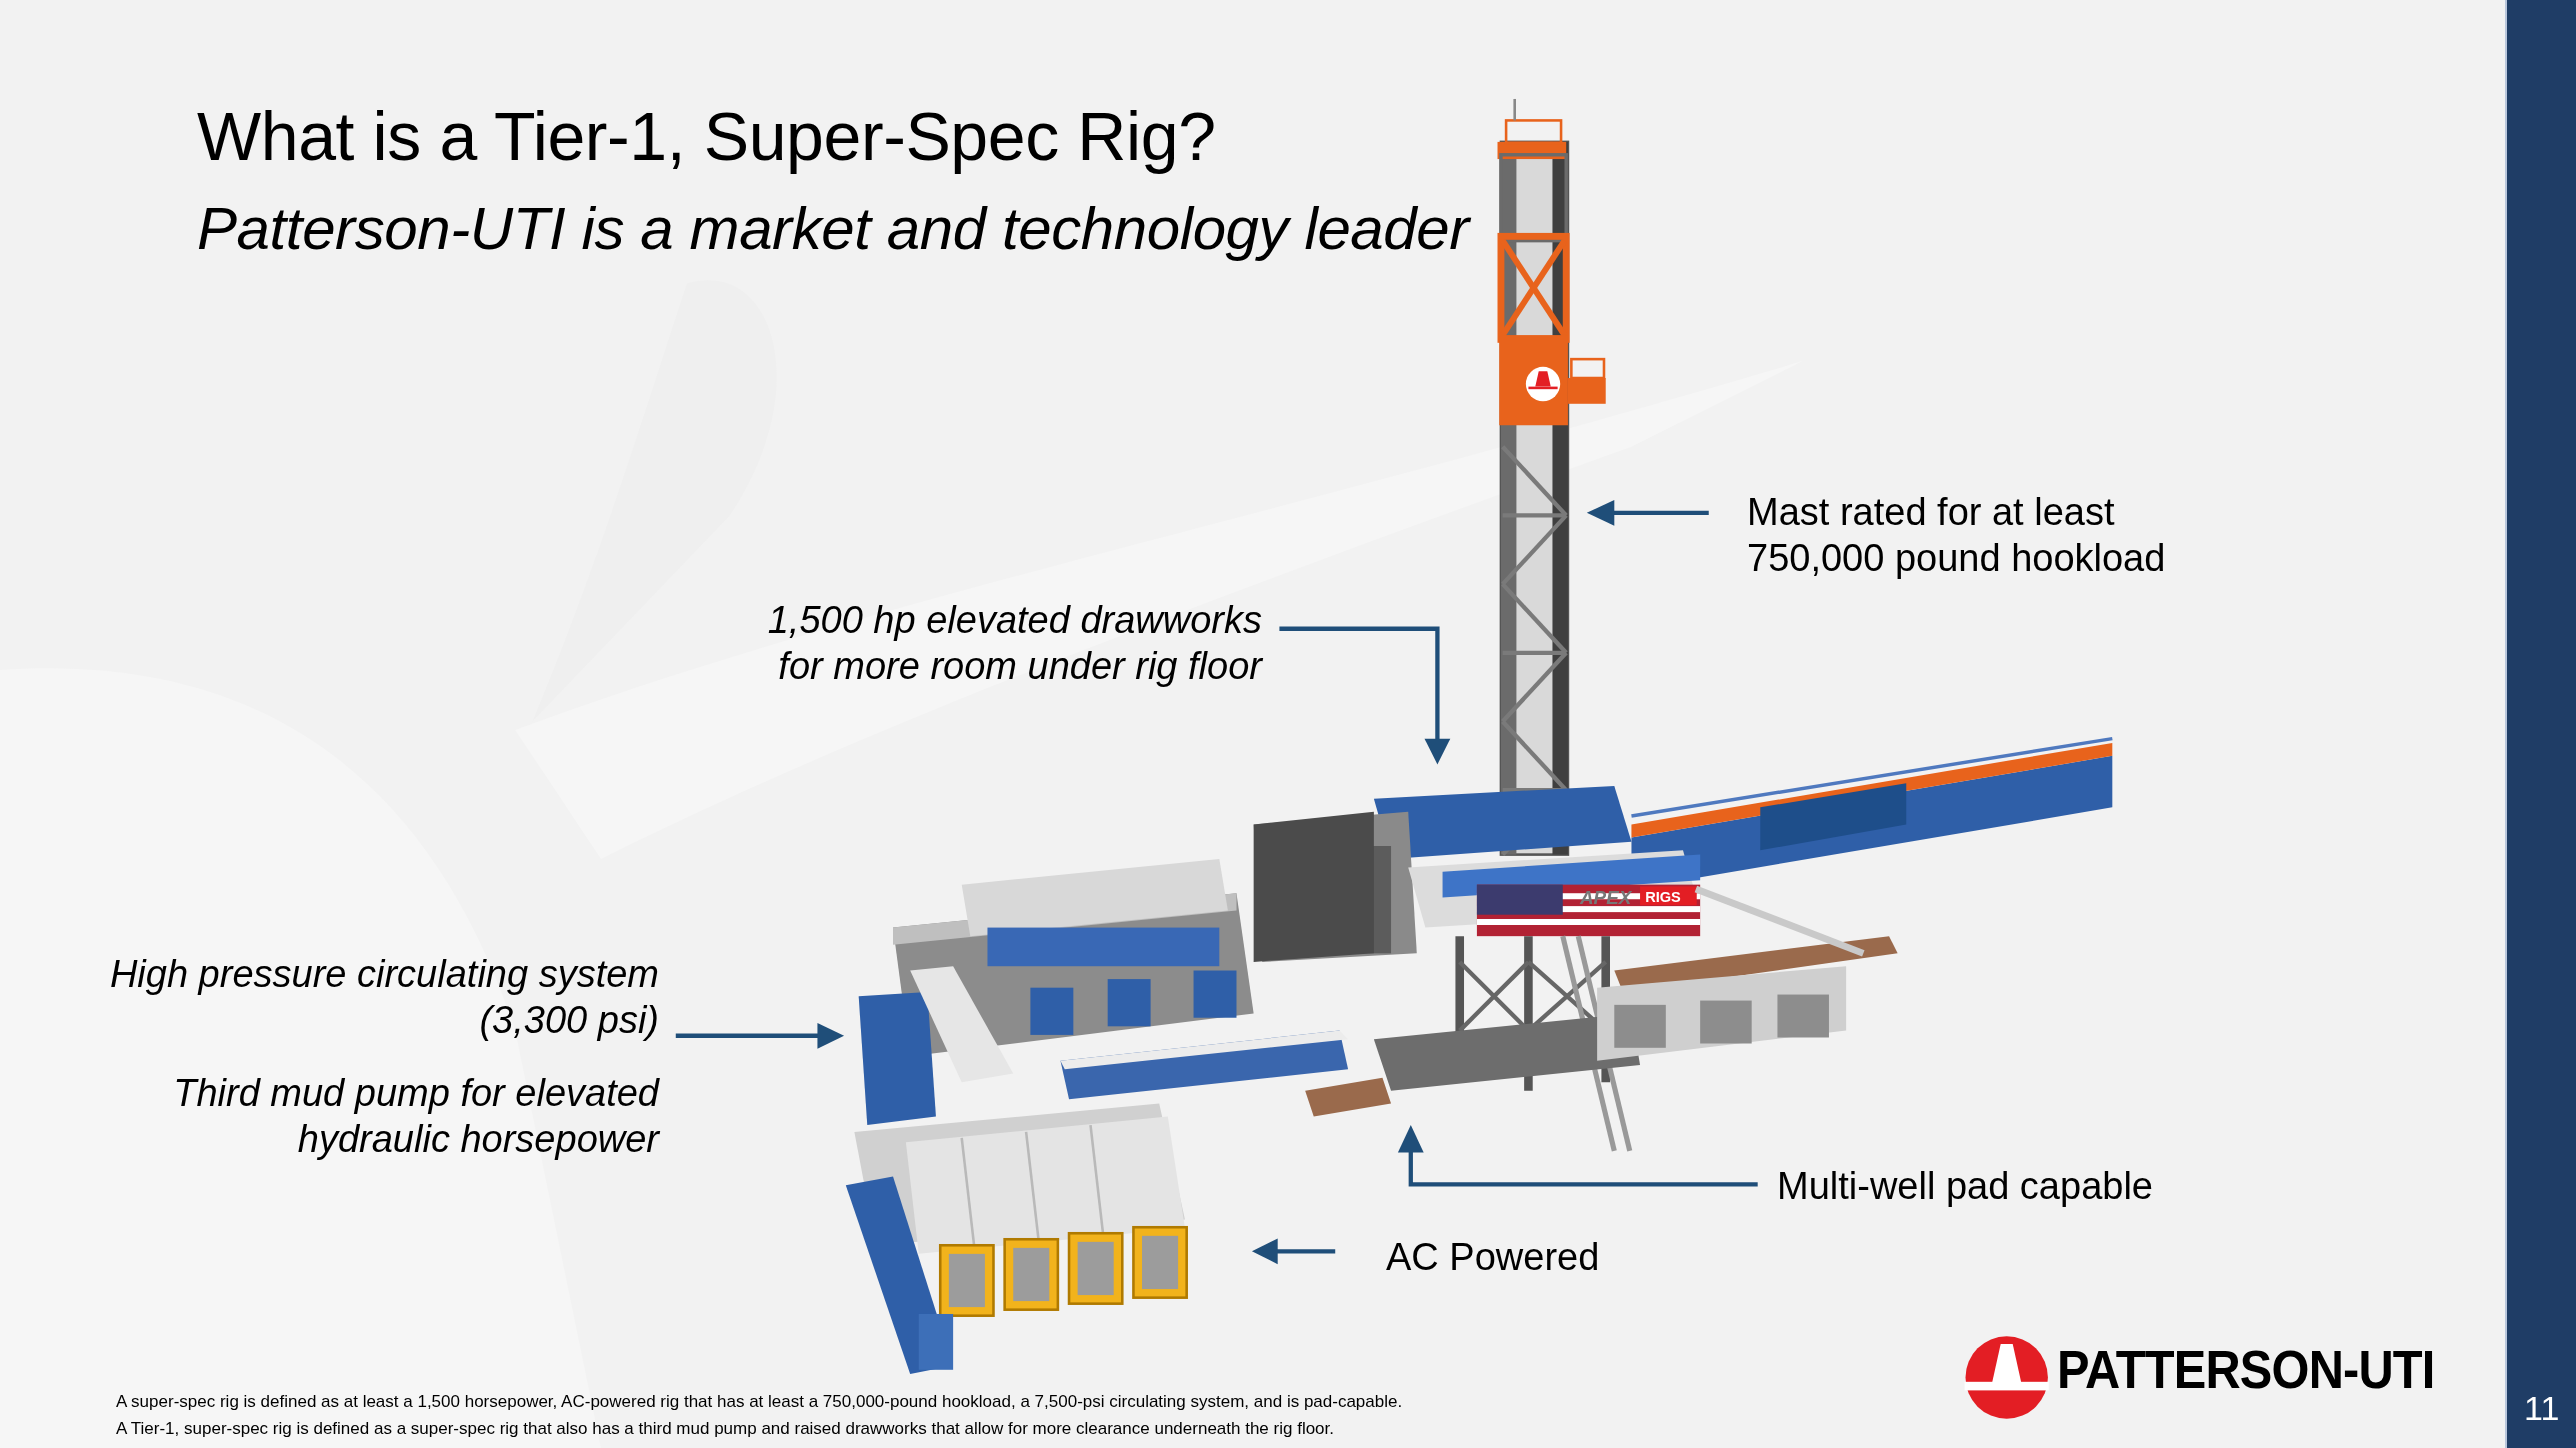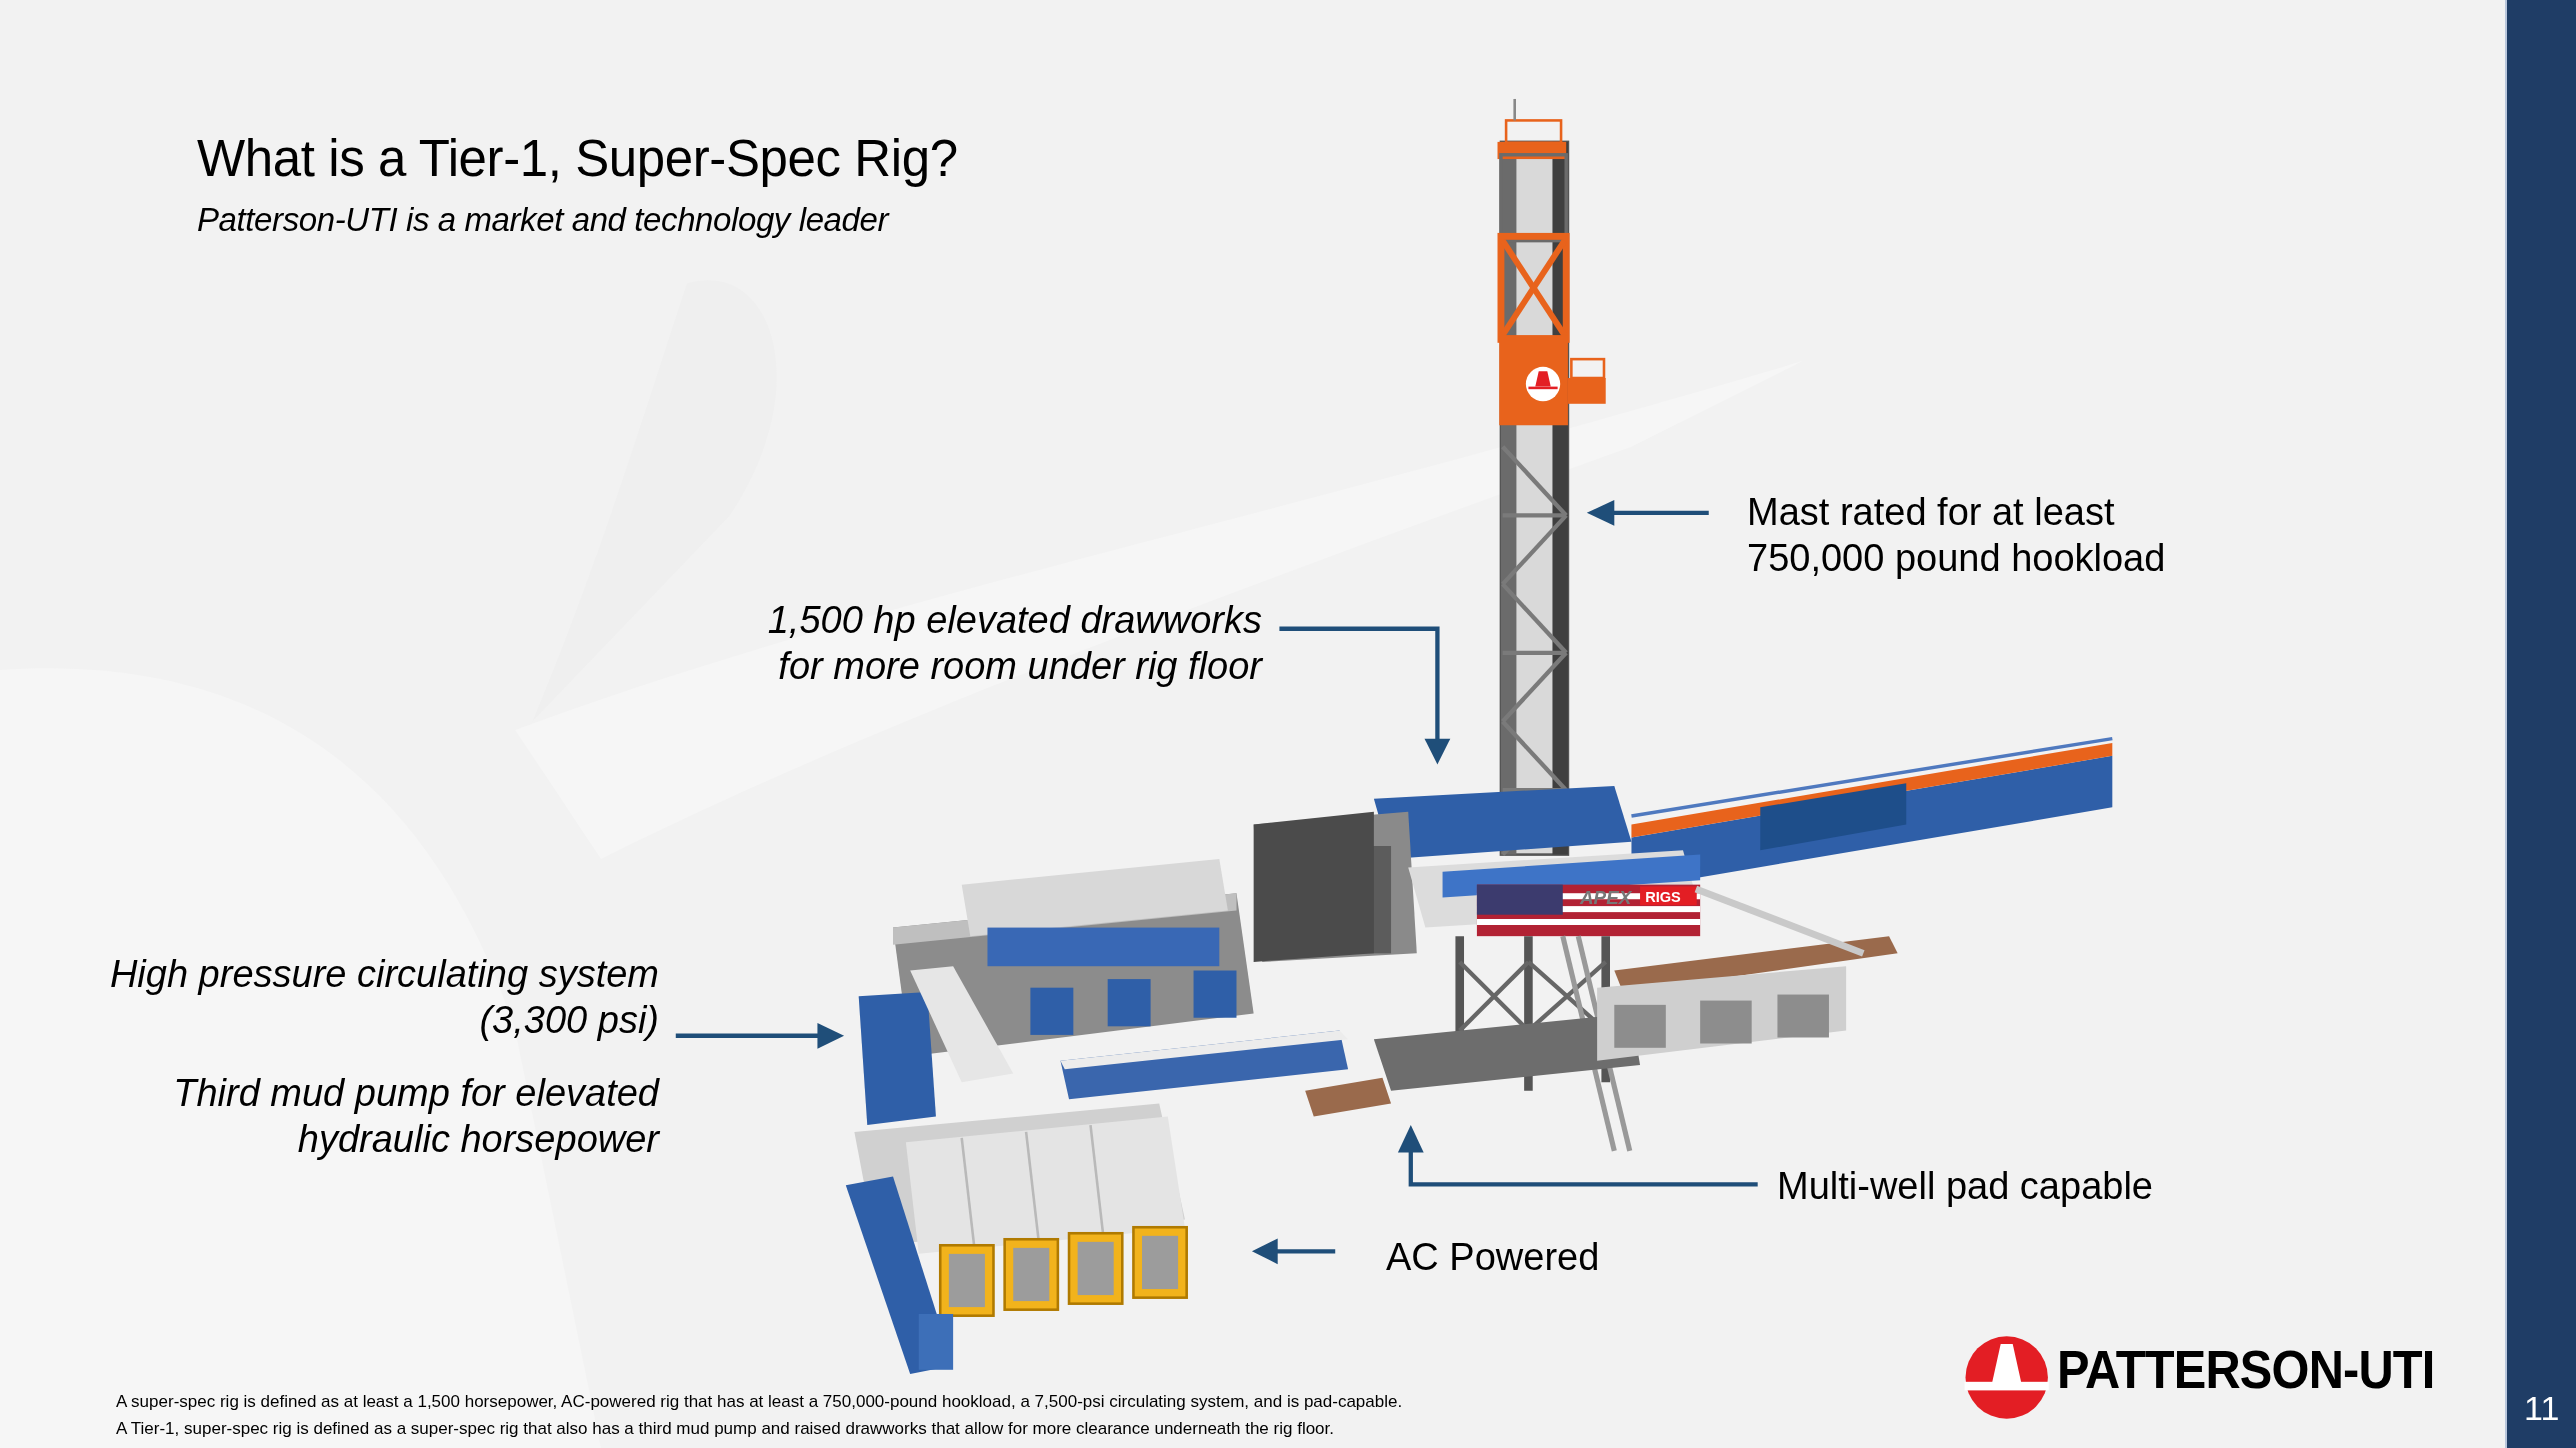--- a/index.html
+++ b/index.html
@@ -12,27 +12,27 @@
   .bg-swoosh { position:absolute; inset:0; }
   .side-bar {
     position:absolute; left:2505px; top:0; width:71px; height:1449px;
     background:#1f3d66; border-left:2.6px solid #b8c6dc;
   }
   .page-num {
     position:absolute; left:2524px; top:1389px; width:34px;
     color:#fff; font-size:34px; text-align:right;
   }
   .title {
-    position:absolute; left:197px; top:116px;
-    font-size:51px; line-height:86px; letter-spacing:-0.4px;
+    position:absolute; left:197px; top:93px;
+    font-size:68px; line-height:86px; letter-spacing:-0.4px;
     white-space:nowrap;
   }
   .subtitle {
-    position:absolute; left:197px; top:190px;
-    font-size:33px; font-style:italic; line-height:60px;
+    position:absolute; left:197px; top:199px;
+    font-size:60px; font-style:italic; line-height:60px;
     white-space:nowrap; letter-spacing:-0.4px;
   }
   .callout {
     position:absolute; font-size:38px; line-height:46px; white-space:nowrap;
   }
   .callout span { display:block; }
   .right-align { text-align:right;font-style:italic; }
   .footnote {
     position:absolute; left:96px; top:1388px;
     font-size:17px; line-height:27px; white-space:nowrap;margin-left:20px;

